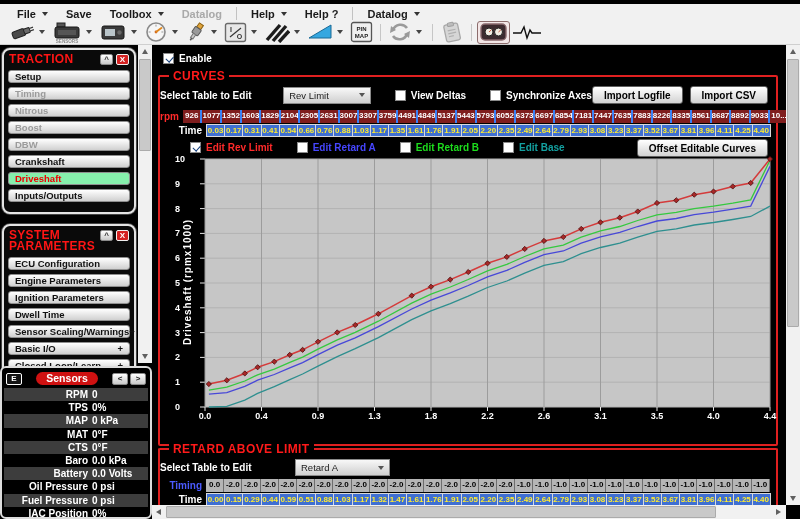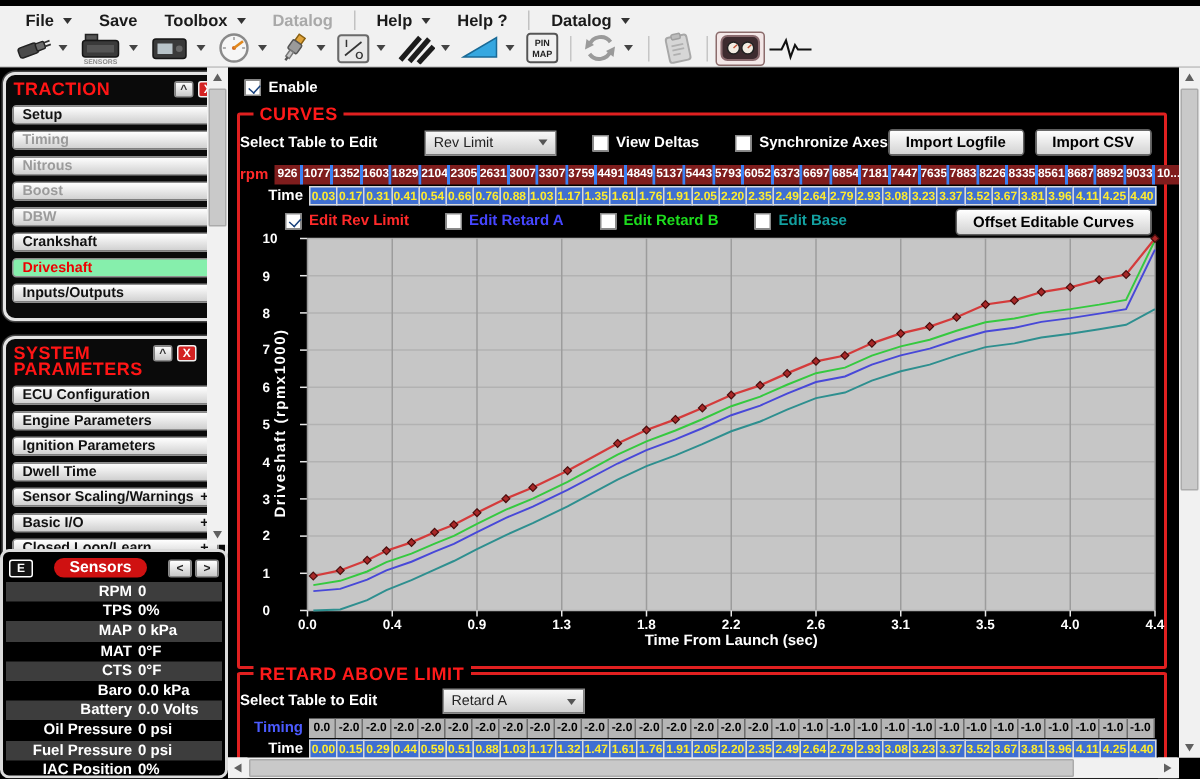--- a/index.html
+++ b/index.html
@@ -15,21 +15,21 @@
 
   
   .toolbar{position:absolute;left:0;top:20px;width:800px;height:25px;background:#f1f1f1;border-bottom:1px solid #cfcfcf;display:flex;align-items:center;padding-left:7px}
   .tool{height:23px;display:flex;align-items:center;justify-content:center;padding:0 2px}
   .tool.active{border:1px solid #8c6c6c;background:#f3e7e7;border-radius:3px}
   .tool-dd{width:0;height:0;border-left:3px solid transparent;border-right:3px solid transparent;border-top:4px solid #444;margin:0 5px 0 2px}
   .tool-sep{width:1px;height:17px;background:#c6c6c6;margin:0 5px}
 
   
   .sidebar{position:absolute;left:0;top:45px;width:152px;height:474px;background:#000}
-  .panel{position:absolute;left:2px;width:150px;background:#0a0a0a;border:2px solid #e4e4e4;border-radius:8px;padding:4px 4px 2px;box-shadow:0 0 0 1px #444}
+  .panel{position:absolute;left:2px;width:134px;background:#0a0a0a;border:2px solid #e4e4e4;border-radius:8px;padding:4px 4px 2px;box-shadow:0 0 0 1px #444}
   .panel.traction{top:3px;height:166px}
   .panel.system{top:179px;height:152px}
   .panel-head{display:flex;align-items:flex-start;margin:0 1px 5px}
   .panel-title{color:#ff1515;font-size:12px;font-weight:bold;line-height:11px;flex:1;letter-spacing:.3px}
   .mini-btn{width:13px;height:11px;background:linear-gradient(#fff,#c9c9c9);border:1px solid #8a8a8a;color:#333;font-size:8px;font-weight:bold;text-align:center;line-height:9px;margin-left:3px;border-radius:2px;cursor:default}
   .mini-btn.x{background:#d42222;color:#fff;border-color:#f0f0f0}
   .side-item{height:13px;background:linear-gradient(#ffffff,#d0d0d0);border:1px solid #8f8f8f;border-radius:3px;margin-bottom:4px;font-size:9.5px;font-weight:bold;color:#111;display:flex;align-items:center;justify-content:space-between;padding:0 6px;cursor:default;white-space:nowrap}
   .side-item.disabled{color:#9b9b9b}
   .side-item.selected{background:#86efac;color:#e00}
   .side-scrollbar{position:absolute;right:0;top:0;width:14px;height:318px;background:#f1f1f1}
@@ -613,21 +613,20 @@
             <div class="xtick" style="width: 30px; left: 199.5px; top: 252px;">1.3</div>
             <div class="xtick" style="width: 30px; left: 256px; top: 252px;">1.8</div>
             <div class="xtick" style="width: 30px; left: 312.5px; top: 252px;">2.2</div>
             <div class="xtick" style="width: 30px; left: 369px; top: 252px;">2.6</div>
             <div class="xtick" style="width: 30px; left: 425.5px; top: 252px;">3.1</div>
             <div class="xtick" style="width: 30px; left: 482px; top: 252px;">3.5</div>
             <div class="xtick" style="width: 30px; left: 538.5px; top: 252px;">4.0</div>
             <div class="xtick" style="width: 30px; left: 595px; top: 252px;">4.4</div>
           </div>
         <div class="y-title">Driveshaft (rpmx1000)</div>
-        <div class="x-title">Time From Launch (sec)</div>
       </div>
     </div>
 
     <div class="gbox retard">
       <span class="gbox-title">RETARD ABOVE LIMIT</span>
       <div class="ctrl-row">
         <span class="sel-lbl">Select Table to Edit</span>
         <span class="combo">
           <span class="val">Retard A</span>
           <span class="combo-arrow"></span>

